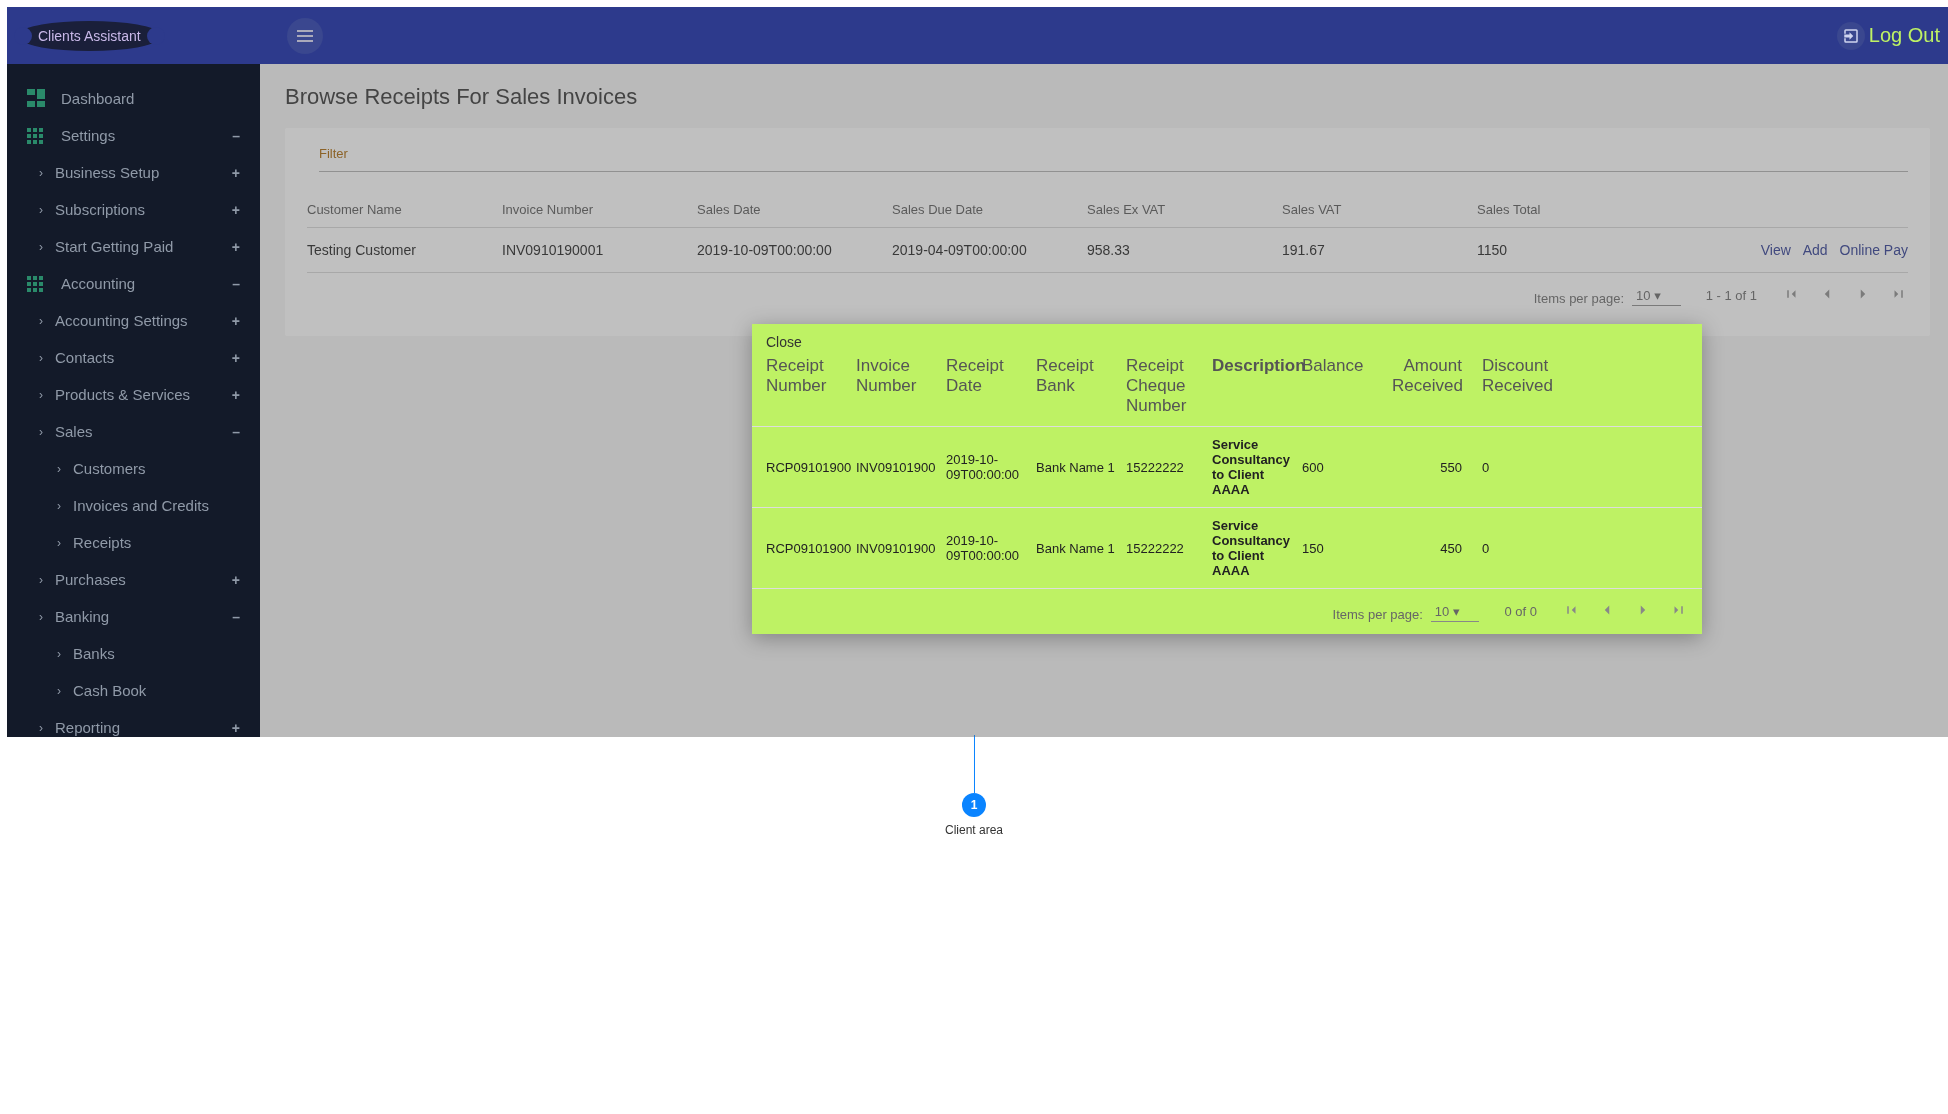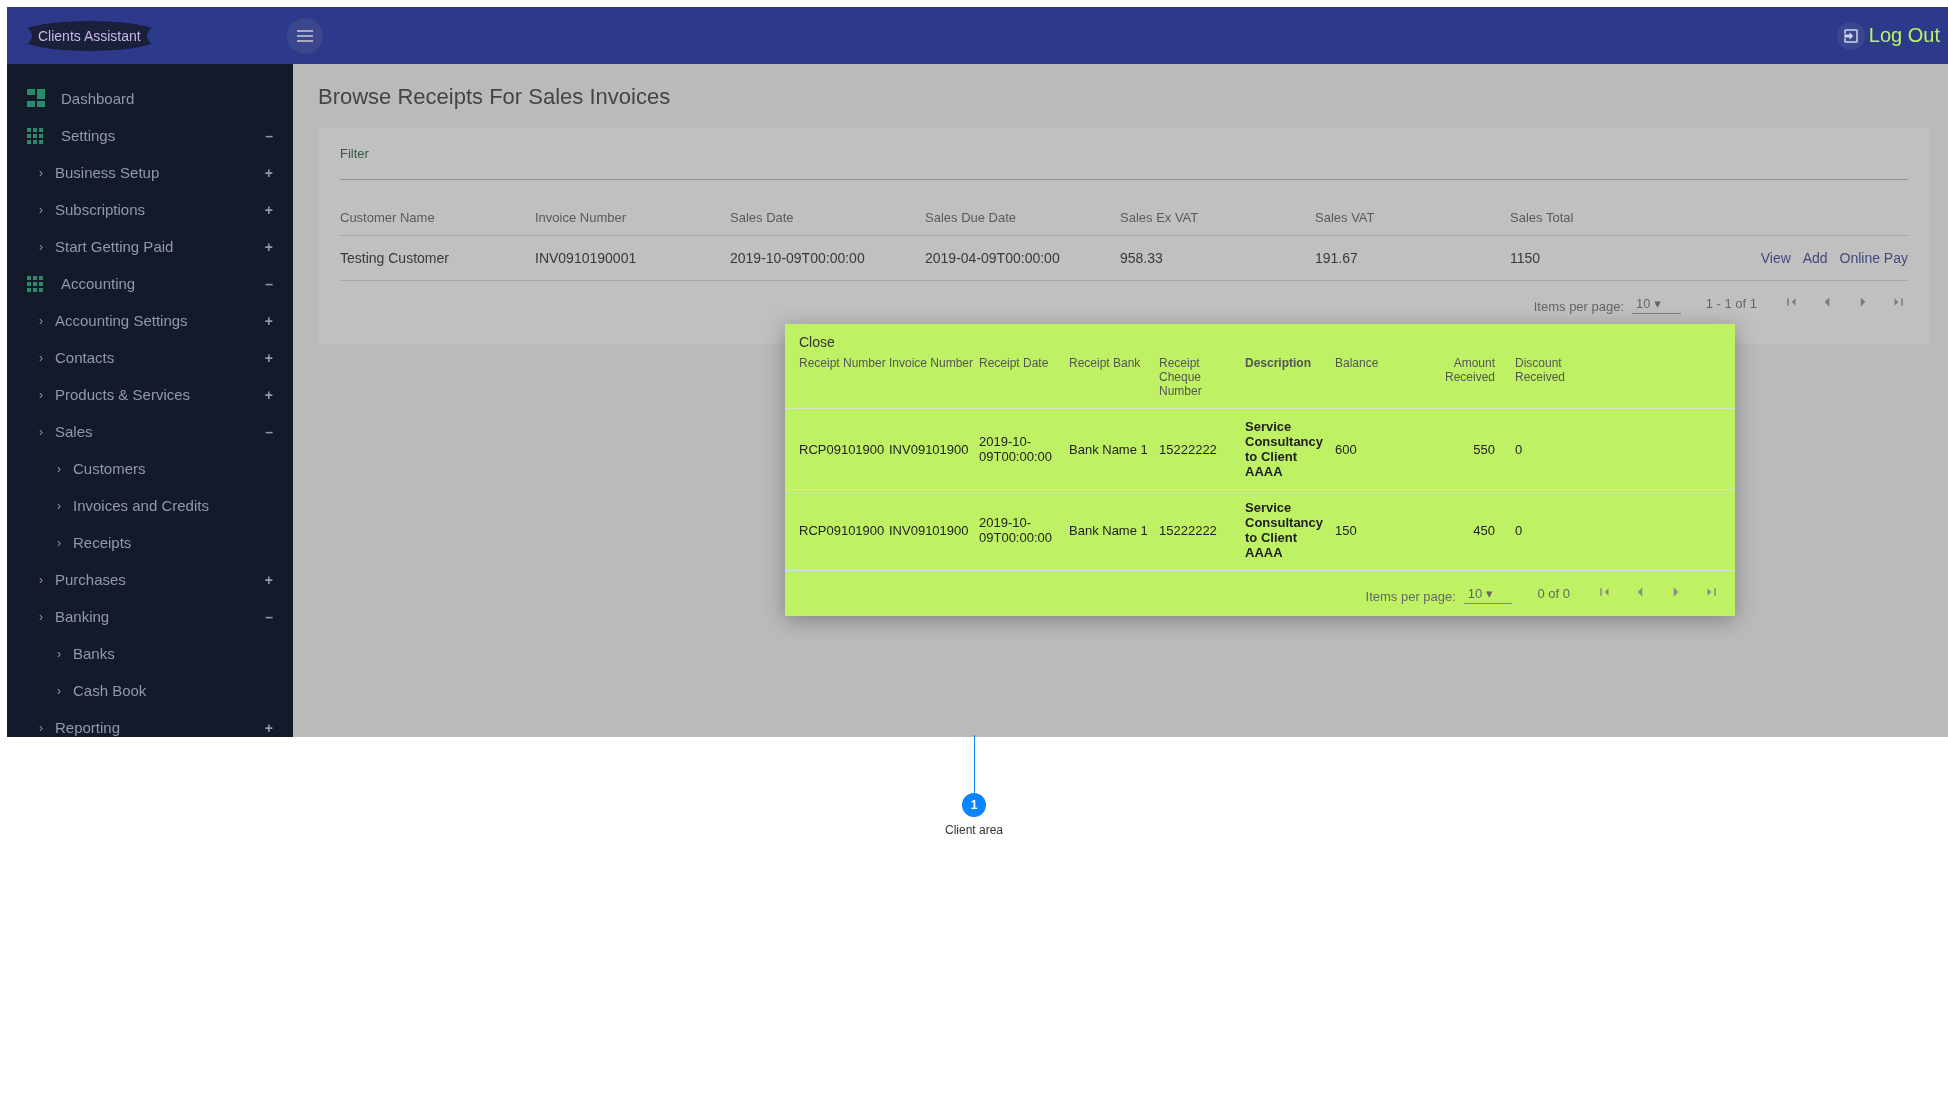--- a/index.html
+++ b/index.html
@@ -15,39 +15,39 @@
 .logo-text { color: #c8b8e8; font-size: 14px; font-weight: 500; position: relative; z-index: 1; text-align: right; }
 .hamburger { background: #3a478f; border-radius: 50%; width: 36px; height: 36px; display: flex; align-items: center; justify-content: center; margin-left: 130px; cursor: pointer; }
 .hamburger-lines { display: flex; flex-direction: column; gap: 3px; }
 .hamburger-lines span { width: 16px; height: 2px; background: #aab; }
 .logout { margin-left: auto; display: flex; align-items: center; gap: 4px; color: #bef264; font-size: 20px; cursor: pointer; }
 .logout-icon { width: 28px; height: 28px; background: #3a478f; border-radius: 50%; display: flex; align-items: center; justify-content: center; }
 .logout-icon svg { width: 18px; height: 18px; fill: #d0d5f0; }
 
 .main-layout { display: flex; height: calc(100% - 57px); }
 
-.sidebar { width: 286px; background: #131a29; padding: 15px 0; overflow-y: auto; }
+.sidebar { width: 253px; background: #131a29; padding: 15px 0; overflow-y: auto; }
 .nav-item { display: flex; align-items: center; padding: 10px 20px; color: #909aa8; font-size: 15px; cursor: pointer; position: relative; }
 .nav-item.sub { padding-left: 32px; }
 .nav-item.sub2 { padding-left: 50px; }
 .nav-icon { width: 20px; margin-right: 14px; display: inline-flex; }
 .nav-icon.grid { color: #2a8a6a; }
 .nav-chevron { font-size: 12px; margin-right: 12px; }
 .nav-expand { margin-left: auto; font-size: 14px; font-weight: bold; }
 .grid-icon { display: grid; grid-template-columns: repeat(3, 4px); gap: 2px; }
 .grid-icon span { width: 4px; height: 4px; background: #2a8a6a; }
 .dash-icon { display: grid; grid-template-columns: 8px 8px; gap: 2px; }
 .dash-icon span { width: 8px; height: 6px; background: #2a8a6a; }
 .dash-icon span:nth-child(2) { height: 10px; }
 
 .content-area { flex: 1; background: #e8e8e8; padding: 20px 25px; position: relative; }
 .content-overlay { position: absolute; inset: 0; background: rgba(100,100,100,0.35); z-index: 5; }
 .page-title { font-size: 22px; color: #333; font-weight: 400; margin-bottom: 18px; }
 .panel { background: #f2f2f2; border-radius: 2px; padding: 18px 22px; }
-.filter-label { font-size: 13px; color: #14532d; padding-bottom: 18px; border-bottom: 1px solid #aaa; margin-bottom: 20px; }
+.filter-label { font-size: 13px; color: #a16207; padding-bottom: 10px; border-bottom: 1px solid #aaa; margin-bottom: 20px; margin-left: 12px; }
 .table-head { display: flex; padding: 10px 0; }
 .table-head div, .table-row div { font-size: 13px; color: #555; }
 .table-row { display: flex; padding: 14px 0; border-top: 1px solid #ccc; align-items: center; font-size: 14px; color: #222; }
 .table-row div { color: #222; font-size: 14px; }
 .col-cust { width: 195px; }
 .col-inv { width: 195px; }
 .col-date { width: 195px; }
 .col-due { width: 195px; }
 .col-ex { width: 195px; }
 .col-vat { width: 195px; }
@@ -56,21 +56,21 @@
 .action-link { color: #2d3a8c; font-size: 14px; margin-left: 8px; cursor: pointer; }
 .pager { display: flex; align-items: center; justify-content: flex-end; gap: 25px; padding: 12px 0; font-size: 13px; color: #666; border-top: 1px solid #ccc; }
 .pager-select { display: flex; align-items: flex-end; gap: 8px; }
 .pager-sel { border: none; border-bottom: 1px solid #888; background: transparent; padding: 2px 20px 2px 4px; font-size: 13px; }
 .pager-arrow svg { width: 18px; height: 18px; fill: #888; }
 .pager-arrows { display: flex; gap: 18px; }
 
 .modal { position: absolute; top: 260px; left: 492px; width: 950px; background: #bef264; box-shadow: 0 4px 20px rgba(0,0,0,0.3); z-index: 10; }
 .modal-close { padding: 10px 14px 6px; font-size: 14px; color: #333; cursor: pointer; }
 .modal-head { display: flex; padding: 0 14px 10px; }
-.modal-head div { font-size: 12px; color: #555; }
+.modal-head div { font-size: 17px; color: #555; }
 .modal-row { display: flex; padding: 10px 14px; border-top: 1px solid #ddd; align-items: center; }
 .modal-row div { font-size: 13px; color: #222; }
 .m-rn { width: 90px; }
 .m-in { width: 90px; overflow: hidden; }
 .m-rd { width: 90px; }
 .m-rb { width: 90px; }
 .m-rc { width: 86px; }
 .m-de { width: 90px; font-weight: bold; }
 .m-ba { width: 90px; }
 .m-ar { width: 90px; text-align: right; padding-right: 20px; }

